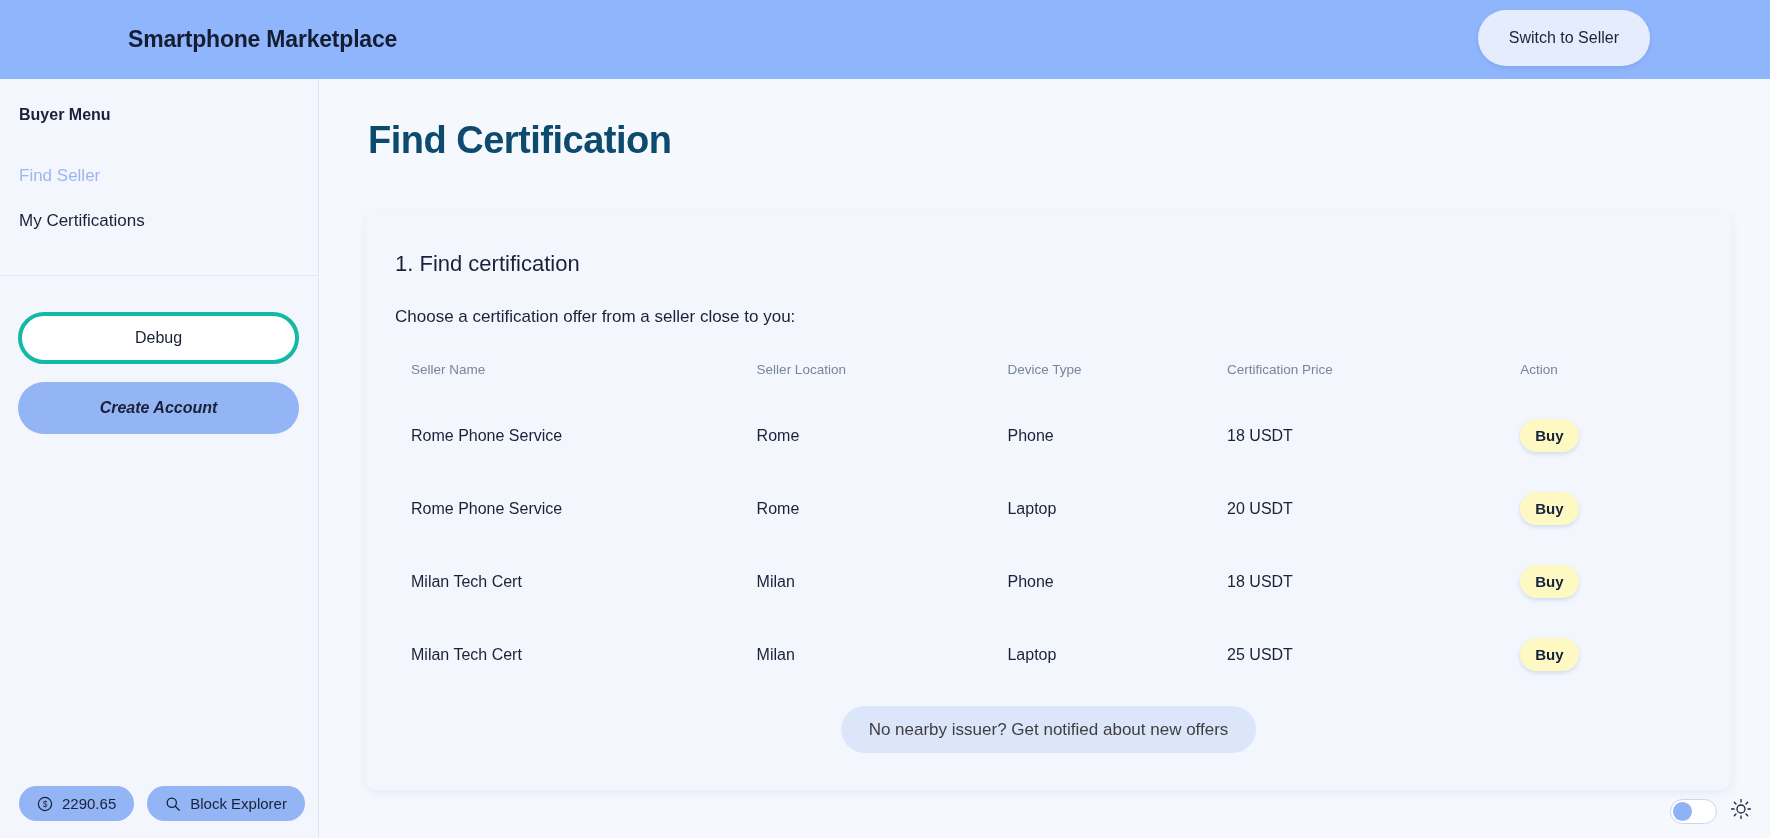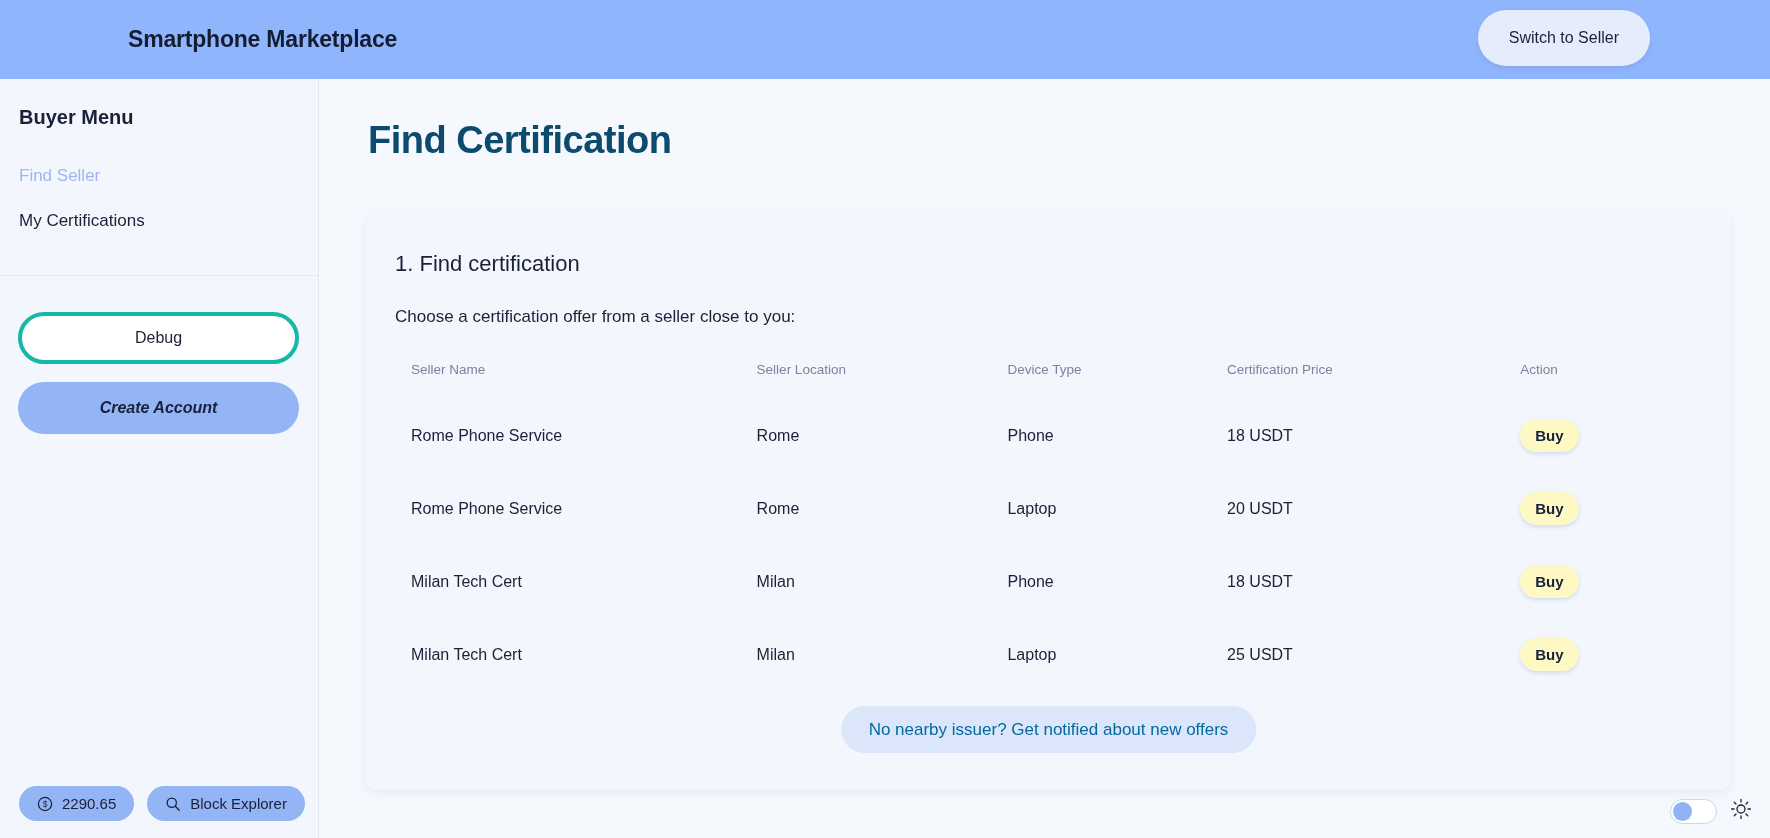--- a/index.html
+++ b/index.html
@@ -60,21 +60,21 @@
     top: 79px; left: 0;
     width: 319px;
     height: 759px;
     background: #f3f7fd;
     border-right: 1px solid #e0e7f3;
   }
   .sidebar-heading {
     position: absolute;
     left: 19px;
     top: 27px;
-    font-size: 20px;
+    font-size: 16px;
     font-weight: bold;
     color: #1a2138;
   }
   .nav-list {
     position: absolute;
     left: 19px;
     top: 88px;
     width: 280px;
     list-style: none;
   }
@@ -237,21 +237,21 @@
   .notify-btn {
     position: absolute;
     left: 50%;
     transform: translateX(-50%);
     top: 494px;
     height: 47px;
     padding: 8px 28px;
     border: none;
     border-radius: 24px;
     background: #dbe6fb;
-    color: #0369a1;
+    color: #404040;
     font-size: 17px;
     font-family: "Liberation Sans", sans-serif;
     cursor: pointer;
   }
 
   
   .theme-area {
     position: absolute;
     right: 18px;
     bottom: 14px;

